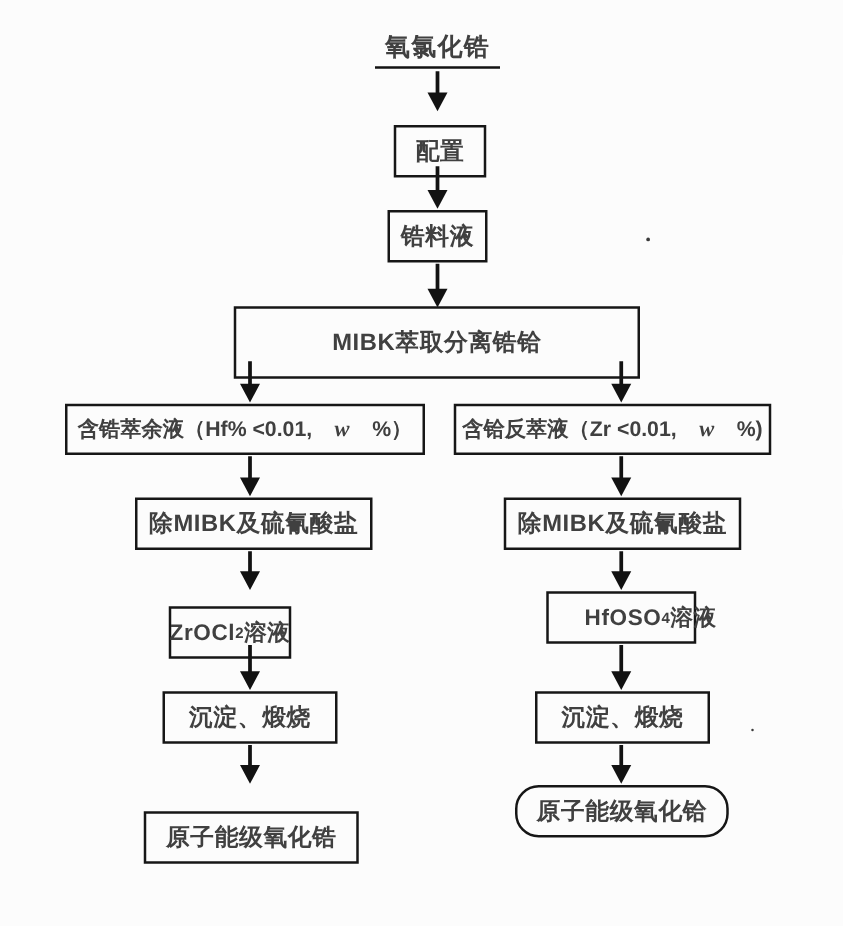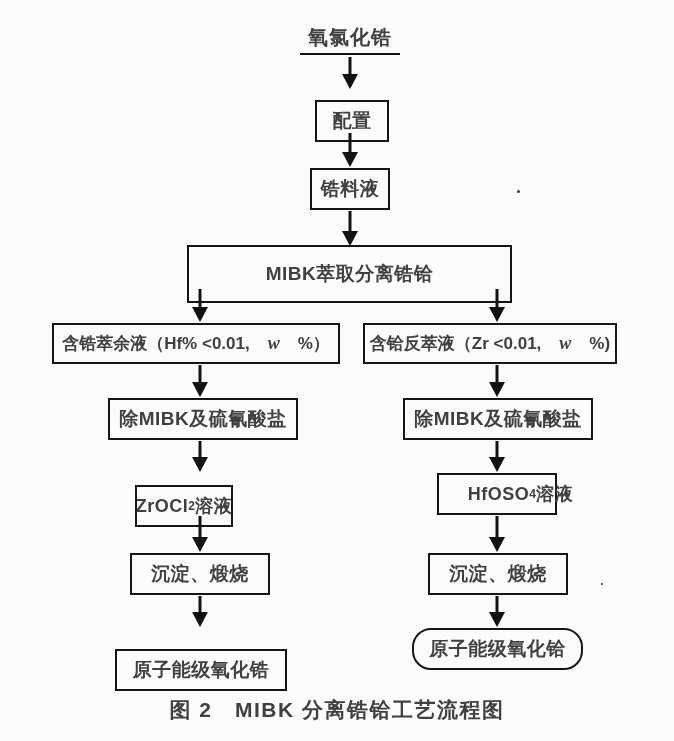--- a/index.html
+++ b/index.html
@@ -205,17 +205,16 @@
   </div>
 
   <div class="box" id="box-l-product">
     <span>原子能级氧化锆</span>
   </div>
 
   <div class="box" id="box-r-product">
     <span>原子能级氧化铪</span>
   </div>
 
-  <div class="caption">图 2　MIBK 分离锆铪工艺流程图</div>
 
   <div class="speck" id="speck-1"></div>
   <div class="speck" id="speck-2"></div>
 </div>
 
 </body></html>

